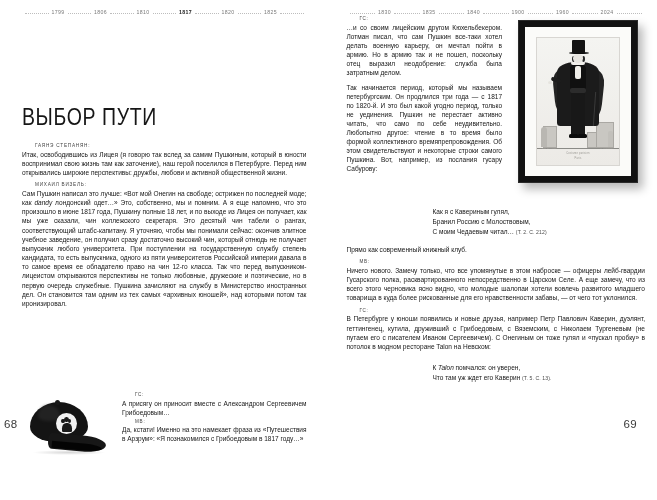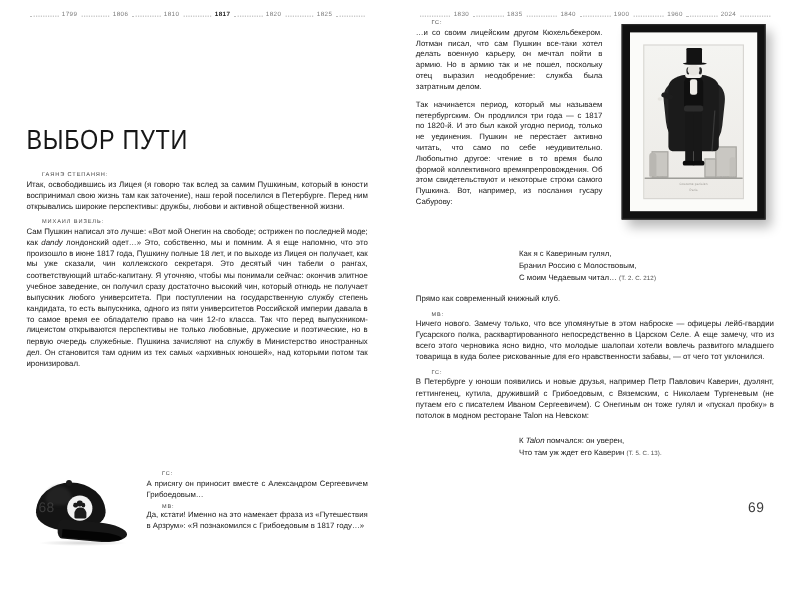--- a/index.html
+++ b/index.html
@@ -309,21 +309,21 @@
   .verse.final { padding-left: 86px; margin-top: 12px; }
 
   
   .folio {
     position: absolute;
     bottom: 18px;
     font-size: 11.5px;
     color: #3a3a3a;
     letter-spacing: .4px;
   }
-  .folio.l { left: 32px; margin-top: 48px; }
+  .folio.l { left: 4px; margin-top: 48px; }
   .folio.r { right: 20px; }
 
   .clearfix::after { content: ""; display: block; clear: both; }
 </style>
 </head>
 <body>
 
 <div class="spread">
 
   <div class="page left">

